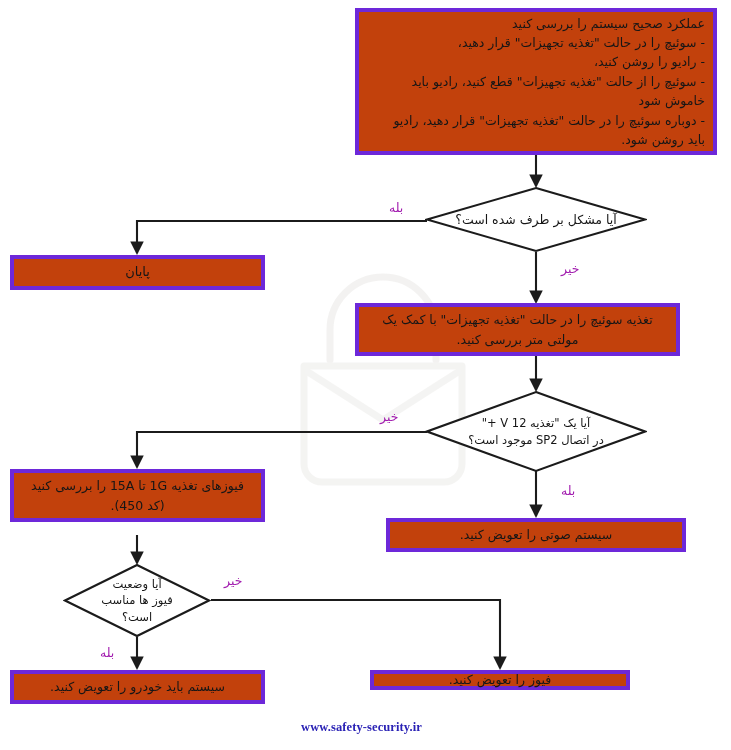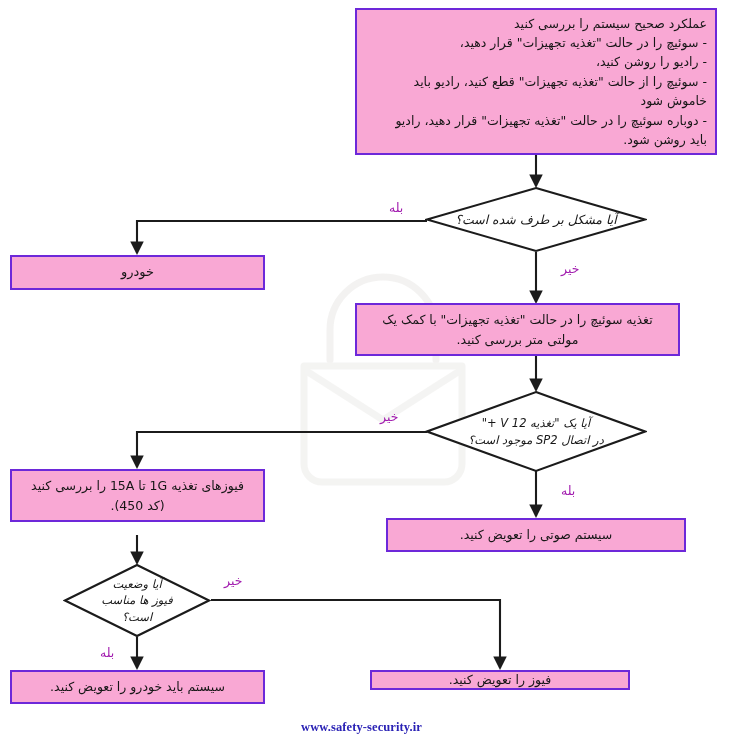--- a/index.html
+++ b/index.html
@@ -36,22 +36,22 @@
     height: 750px;
     z-index: 1;
     pointer-events: none;
   }
   .node {
     position: absolute;
     box-sizing: border-box;
     z-index: 2;
   }
   .box {
-    border: 2px solid #6d28d9;
-    background: #f9a8d4;
+    border: 4px solid #6d28d9;
+    background: #c2410c;
     display: flex;
     align-items: center;
     justify-content: center;
     text-align: center;
     color: #161616;
     line-height: 1.55;
     padding: 4px 8px;
   }
   .box .inner {
     width: 100%;
@@ -76,21 +76,20 @@
     width: 100%;
     height: 100%;
     display: flex;
     align-items: center;
     justify-content: center;
     text-align: center;
     color: #161616;
     line-height: 1.4;
     white-space: pre-line;
     z-index: 2;
-    font-style: italic;
   }
   .edge-label {
     position: absolute;
     color: #a21caf;
     z-index: 3;
     white-space: nowrap;
   }
   .watermark-text {
     position: absolute;
     color: #2a22b5;
@@ -157,21 +156,21 @@
   </div>
 
   <div class="node diamond" style="left:425px; top:186px; width:222px; height:67px;">
     <svg width="222" height="67" aria-hidden="true">
       <polygon points="111,2 220,33.5 111,65 2,33.5" fill="#ffffff" stroke="#1b1b1b" stroke-width="2.1"></polygon>
     </svg>
     <div class="dlabel fs12">آیا مشکل بر طرف شده است؟</div>
   </div>
 
   <div class="node box fs13" style="left:10px; top:255px; width:255px; height:35px;">
-    <div class="inner">خودرو</div>
+    <div class="inner">پایان</div>
   </div>
 
   <div class="node box fs12" style="left:355px; top:303px; width:325px; height:53px;">
     <div class="inner">تغذیه سوئیچ را در حالت "تغذیه تجهیزات" با کمک یک
 مولتی متر بررسی کنید.</div>
   </div>
 
   <div class="node diamond" style="left:425px; top:390px; width:222px; height:83px;">
     <svg width="222" height="83" aria-hidden="true">
       <polygon points="111,2 220,41.5 111,81 2,41.5" fill="#ffffff" stroke="#1b1b1b" stroke-width="2.1"></polygon>

